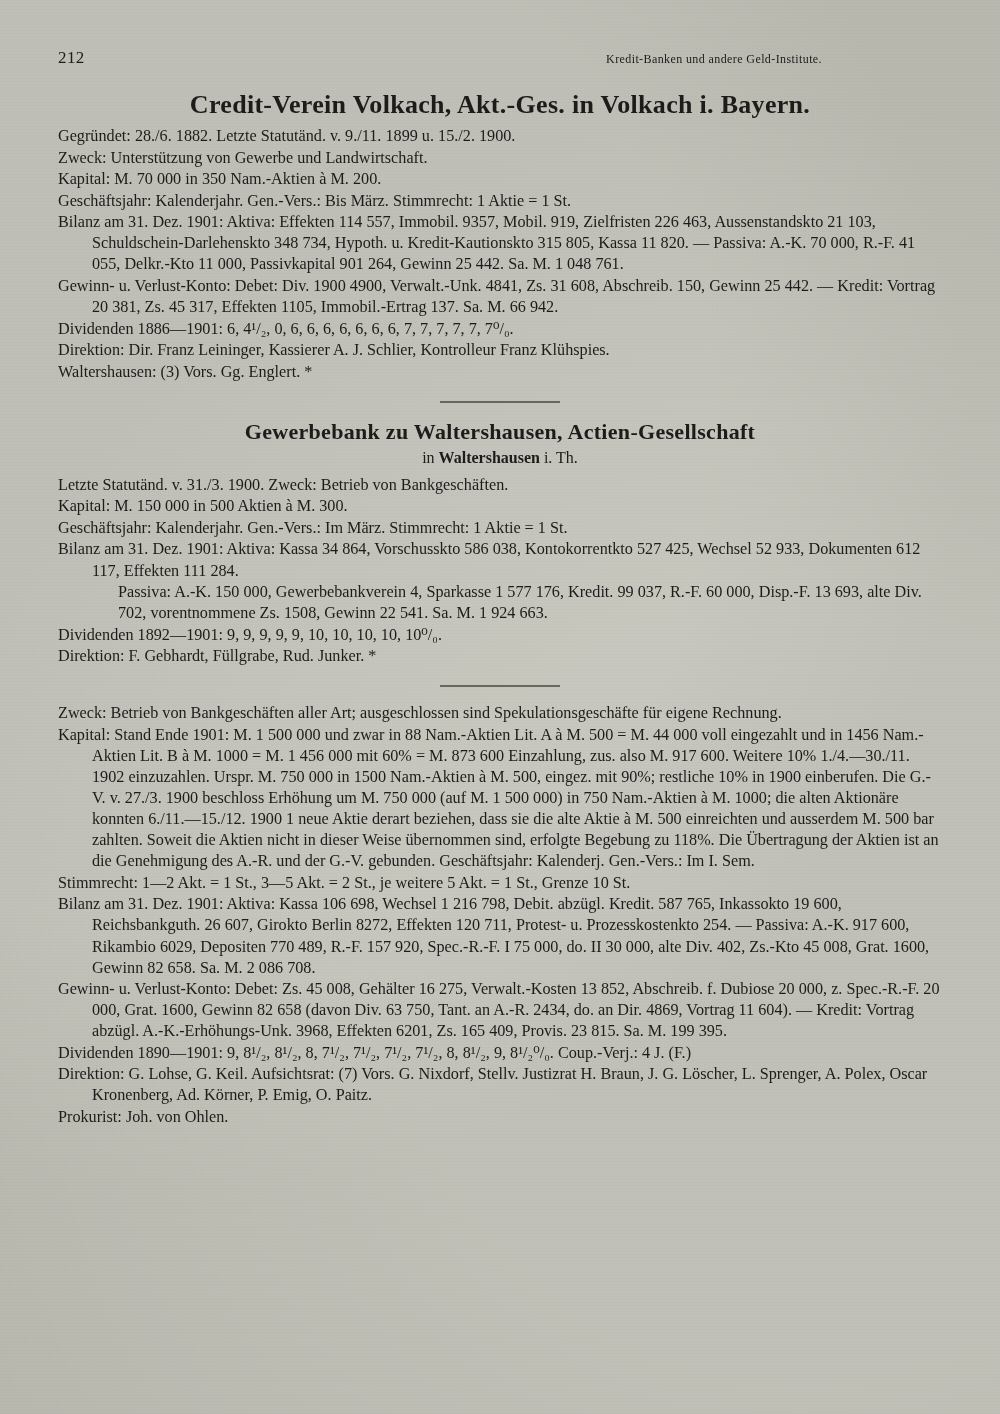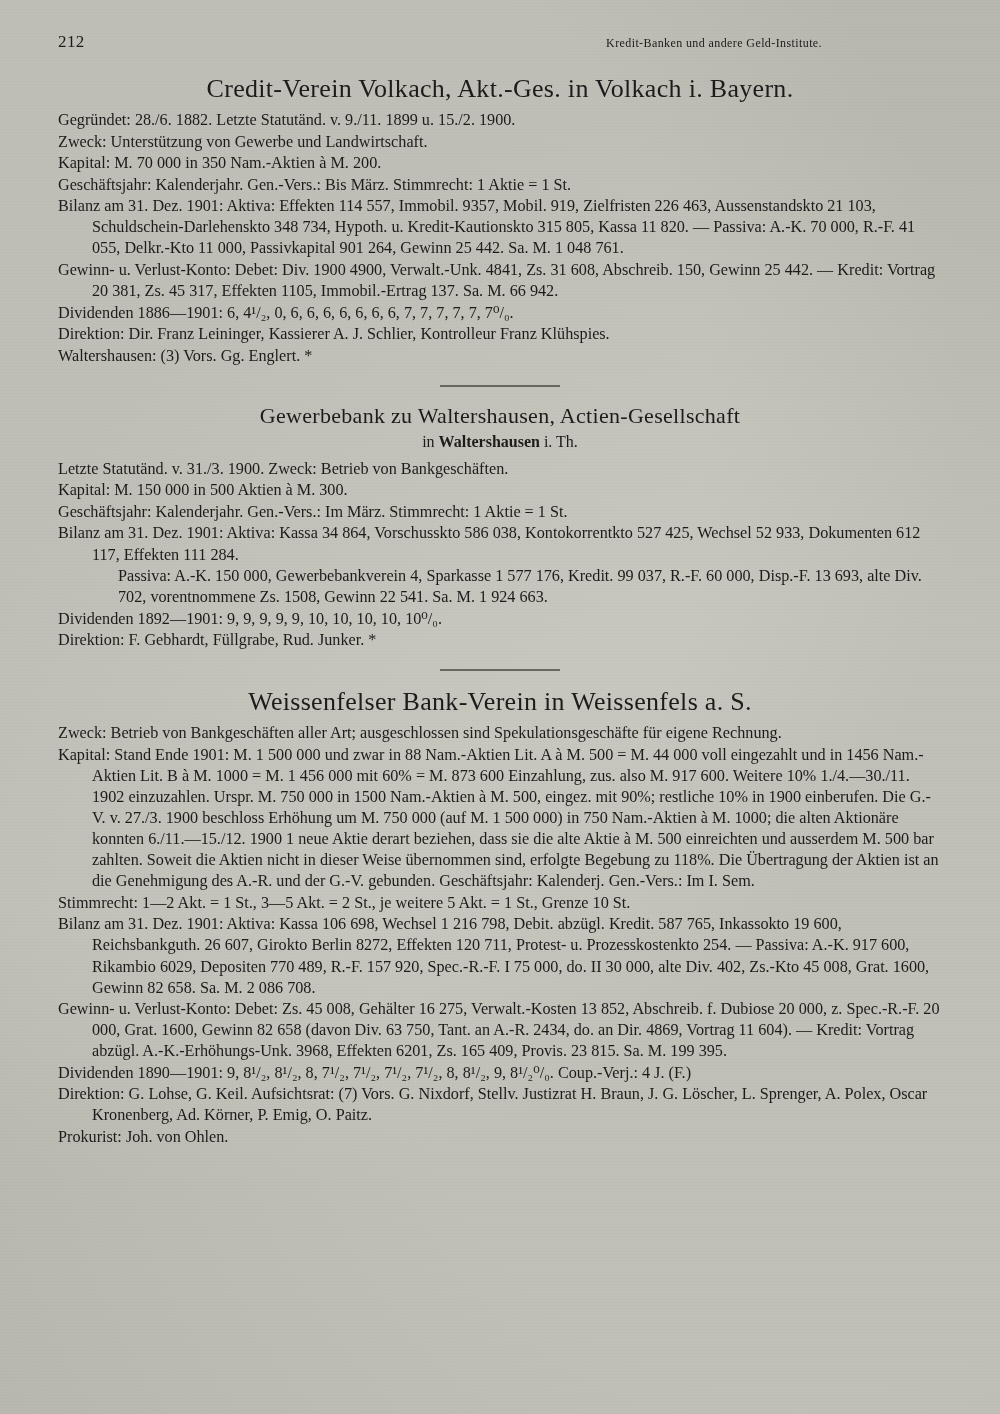--- a/index.html
+++ b/index.html
@@ -23,21 +23,21 @@
     position: absolute;
     inset: 0;
     pointer-events: none;
     opacity: .35;
     background-image:
       repeating-linear-gradient(0deg, rgba(0,0,0,0.025) 0 1px, rgba(255,255,255,0) 1px 3px),
       repeating-linear-gradient(90deg, rgba(0,0,0,0.02) 0 1px, rgba(255,255,255,0) 1px 4px);
   }
   .content {
     position: relative;
-    padding: 32px 58px 0 58px;
+    padding: 48px 58px 0 58px;
   }
   
   .running-head {
     display: flex;
     align-items: baseline;
     font-size: 16.5px;
     letter-spacing: .4px;
     margin-bottom: 22px;
   }
   .folio {
@@ -51,21 +51,21 @@
     font-size: 12px;
   }
 
   
   .entry { margin-bottom: 6px; }
   .entry-title {
     text-align: center;
     font-size: 26px;
     letter-spacing: .3px;
     margin: 0 0 6px 0;
-    font-weight: normal;
+    font-weight: bold;
   }
   .entry-title.sub {
     font-size: 22px;
   }
   .entry-subtitle {
     text-align: center;
     font-size: 16px;
     margin: -2px 0 8px 0;
   }
   .entry-subtitle b { font-weight: bold; }
@@ -134,21 +134,20 @@
         <p class="para"><span class="lbl">Bilanz am 31. Dez. 1901:</span><span> Aktiva: Kassa 34 864, Vorschusskto 586 038, Kontokorrentkto 527 425, Wechsel 52 933, Dokumenten 612 117, Effekten 111 284.</span></p>
         <p class="para hang2"><span>Passiva: A.-K. 150 000, Gewerbebankverein 4, Sparkasse 1 577 176, Kredit. 99 037, R.-F. 60 000, Disp.-F. 13 693, alte Div. 702, vorentnommene Zs. 1508, Gewinn 22 541.  Sa. M. 1 924 663.</span></p>
         <p class="para"><span class="lbl">Dividenden 1892—1901:</span><span> 9, 9, 9, 9, 9, 10, 10, 10, 10, 10⁰/₀.</span></p>
         <p class="para"><span class="lbl">Direktion:</span><span> F. Gebhardt, Füllgrabe, Rud. Junker.  *</span></p>
       </div>
     </div>
 
     <div class="sep"></div>
 
     <div class="entry">
-      <h1 class="entry-title">Weissenfelser Bank-Verein in Weissenfels a. S.</h1>
       <div class="body-block">
         <p class="para"><span class="lbl">Zweck:</span><span> Betrieb von Bankgeschäften aller Art; ausgeschlossen sind Spekulationsgeschäfte für eigene Rechnung.</span></p>
         <p class="para"><span class="lbl">Kapital:</span><span> Stand Ende 1901: M. 1 500 000 und zwar in 88 Nam.-Aktien Lit. A à M. 500 = M. 44 000 voll eingezahlt und in 1456 Nam.-Aktien Lit. B à M. 1000 = M. 1 456 000 mit 60% = M. 873 600 Einzahlung, zus. also M. 917 600.  Weitere 10% 1./4.—30./11. 1902 einzuzahlen. Urspr. M. 750 000 in 1500 Nam.-Aktien à M. 500, eingez. mit 90%; restliche 10% in 1900 einberufen.  Die G.-V. v. 27./3. 1900 beschloss Erhöhung um M. 750 000 (auf M. 1 500 000) in 750 Nam.-Aktien à M. 1000; die alten Aktionäre konnten 6./11.—15./12. 1900 1 neue Aktie derart beziehen, dass sie die alte Aktie à M. 500 einreichten und ausserdem M. 500 bar zahlten.  Soweit die Aktien nicht in dieser Weise übernommen sind, erfolgte Begebung zu 118%.  Die Übertragung der Aktien ist an die Genehmigung des A.-R. und der G.-V. gebunden.                    Geschäftsjahr: Kalenderj.  Gen.-Vers.: Im I. Sem.</span></p>
         <p class="para"><span class="lbl">Stimmrecht:</span><span> 1—2 Akt. = 1 St., 3—5 Akt. = 2 St., je weitere 5 Akt. = 1 St., Grenze 10 St.</span></p>
         <p class="para"><span class="lbl">Bilanz am 31. Dez. 1901:</span><span> Aktiva: Kassa 106 698, Wechsel 1 216 798, Debit. abzügl. Kredit. 587 765, Inkassokto 19 600, Reichsbankguth. 26 607, Girokto Berlin 8272, Effekten 120 711, Protest- u. Prozesskostenkto 254. — Passiva: A.-K. 917 600, Rikambio 6029, Depositen 770 489, R.-F. 157 920, Spec.-R.-F. I 75 000, do. II 30 000, alte Div. 402, Zs.-Kto 45 008, Grat. 1600, Gewinn 82 658.  Sa. M. 2 086 708.</span></p>
         <p class="para"><span class="lbl">Gewinn- u. Verlust-Konto:</span><span> Debet: Zs. 45 008, Gehälter 16 275, Verwalt.-Kosten 13 852, Abschreib. f. Dubiose 20 000, z. Spec.-R.-F. 20 000, Grat. 1600, Gewinn 82 658 (davon Div. 63 750, Tant. an A.-R. 2434, do. an Dir. 4869, Vortrag 11 604). — Kredit: Vortrag abzügl. A.-K.-Erhöhungs-Unk. 3968, Effekten 6201, Zs. 165 409, Provis. 23 815.  Sa. M. 199 395.</span></p>
         <p class="para"><span class="lbl">Dividenden 1890—1901:</span><span> 9, 8¹/₂, 8¹/₂, 8, 7¹/₂, 7¹/₂, 7¹/₂, 7¹/₂, 8, 8¹/₂, 9, 8¹/₂⁰/₀.  Coup.-Verj.: 4 J. (F.)</span></p>
         <p class="para"><span class="lbl">Direktion:</span><span> G. Lohse, G. Keil.  Aufsichtsrat: (7) Vors. G. Nixdorf, Stellv. Justizrat H. Braun, J. G. Löscher, L. Sprenger, A. Polex, Oscar Kronenberg, Ad. Körner, P. Emig, O. Paitz.</span></p>
         <p class="para"><span class="lbl">Prokurist:</span><span> Joh. von Ohlen.</span></p>
       </div>

